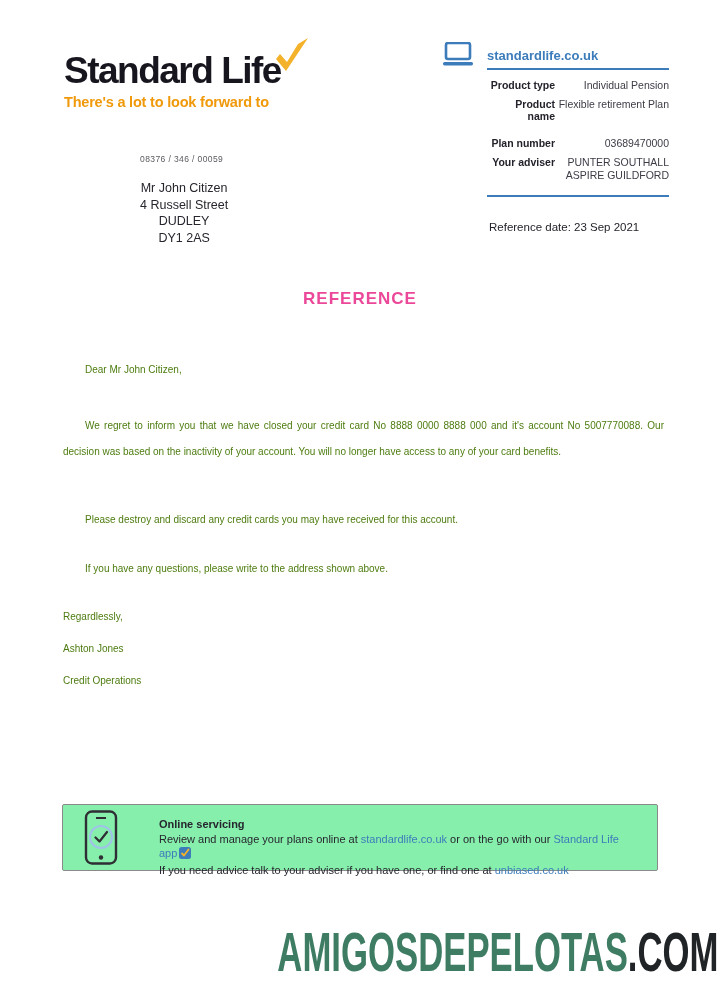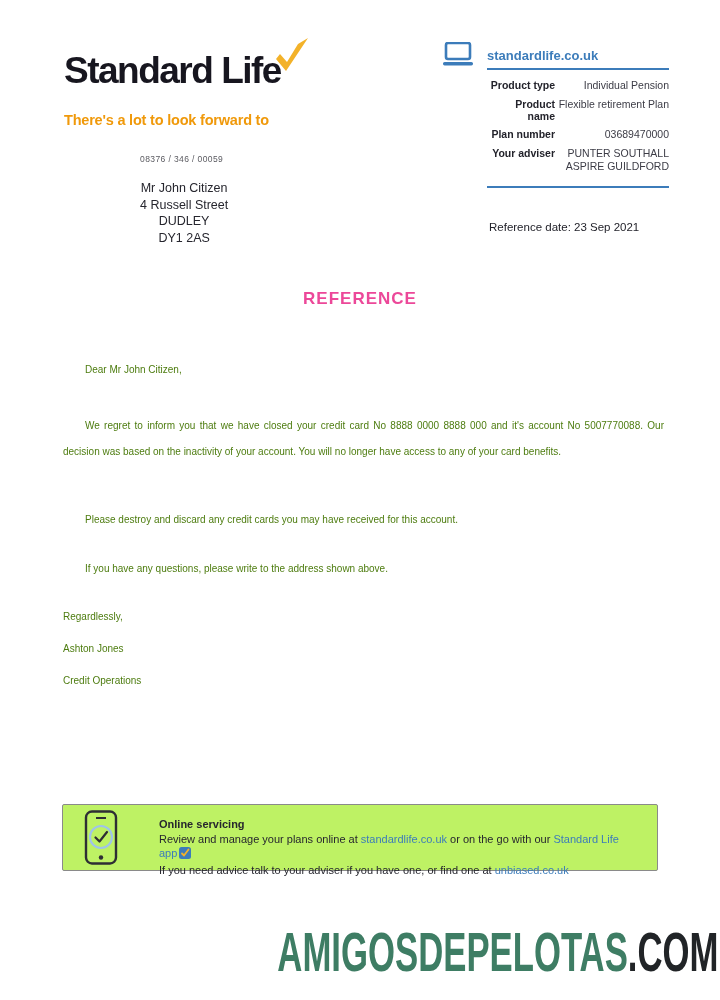--- a/index.html
+++ b/index.html
@@ -6,30 +6,30 @@
   body{
     width:720px;height:1000px;background:#ffffff;position:relative;
     font-family:"Liberation Sans", sans-serif;color:#26262e;overflow:hidden;
   }
   .page{position:absolute;inset:0;background:#fff;}
 
   
   .logo{position:absolute;left:64px;top:52px;width:230px;}
   .logo-title{font-size:37px;font-weight:bold;color:#17161f;letter-spacing:-1.5px;line-height:1;}
   .logo-swoosh{position:absolute;right:-16px;top:-14px;}
-  .logo-tagline{font-size:14.5px;font-weight:bold;color:#f0990a;margin-top:23px;letter-spacing:-0.2px;}
+  .logo-tagline{font-size:14.5px;font-weight:bold;color:#f0990a;margin-top:5px;letter-spacing:-0.2px;}
 
   
   .info-panel{position:absolute;left:437px;top:42px;width:232px;font-size:10.5px;}
   .panel-header{display:flex;align-items:flex-end;}
   .laptop-wrap{width:30px;margin-left:6px;margin-right:14px;padding-bottom:2px;}
   .website{flex:1;color:#3c7cba;font-weight:bold;font-size:13px;padding-bottom:5px;border-bottom:2px solid #3c7cba;}
   .panel-rows{padding-left:50px;margin-top:9px;}
   .panel-row{display:flex;margin-bottom:6px;text-align:right;}
-  .panel-row.gap{margin-top:6px;}
+  .panel-row.gap{margin-top:15px;}
   .panel-label{width:68px;font-weight:bold;color:#23232b;flex-shrink:0;}
   .panel-value{flex:1;color:#3c3c46;line-height:13px;}
   .panel-bottom-line{border-bottom:2px solid #3c7cba;margin-left:50px;margin-top:13px;}
 
   
   .ref-code{position:absolute;left:140px;top:154px;font-size:8.5px;color:#5a5a60;letter-spacing:0.4px;}
   .address{position:absolute;left:140px;top:180px;font-size:12.5px;line-height:16.5px;color:#26262e;text-align:center;}
   .ref-date{position:absolute;left:489px;top:221px;font-size:11.5px;color:#23232b;}
 
   
@@ -39,21 +39,21 @@
   .salutation{position:absolute;left:63px;top:364px;text-indent:22px;}
   .para1{position:absolute;left:63px;top:413px;width:601px;line-height:25.5px;text-align:justify;text-indent:22px;}
   .para2{position:absolute;left:63px;top:514px;text-indent:22px;}
   .para3{position:absolute;left:63px;top:563px;text-indent:22px;}
   .closing{position:absolute;left:63px;top:611px;}
   .sig-name{position:absolute;left:63px;top:643px;}
   .sig-title{position:absolute;left:63px;top:675px;}
 
   
   .footer-box{position:absolute;left:62px;top:804px;width:594px;height:65px;
-    border:1.5px solid #8a8a8a;border-radius:2px;background:#bef264;}
+    border:1.5px solid #8a8a8a;border-radius:2px;background:#86efac;}
   .phone-wrap{position:absolute;left:17px;top:5px;}
   .footer-text{position:absolute;left:96px;top:12px;font-size:11px;line-height:14.5px;color:#26262e;width:480px;}
   .footer-heading{font-weight:bold;}
   .blue-link{color:#3c7cba;cursor:pointer;}
   .app-icon-svg{vertical-align:-2px;margin-left:2px;}
 
   
   .watermark{position:absolute;right:2px;top:924px;font-size:56px;font-weight:bold;line-height:1;
     white-space:nowrap;transform:scaleX(0.62);transform-origin:100% 50%;letter-spacing:0px;}
   .wm-green{color:#3e7d64;}

